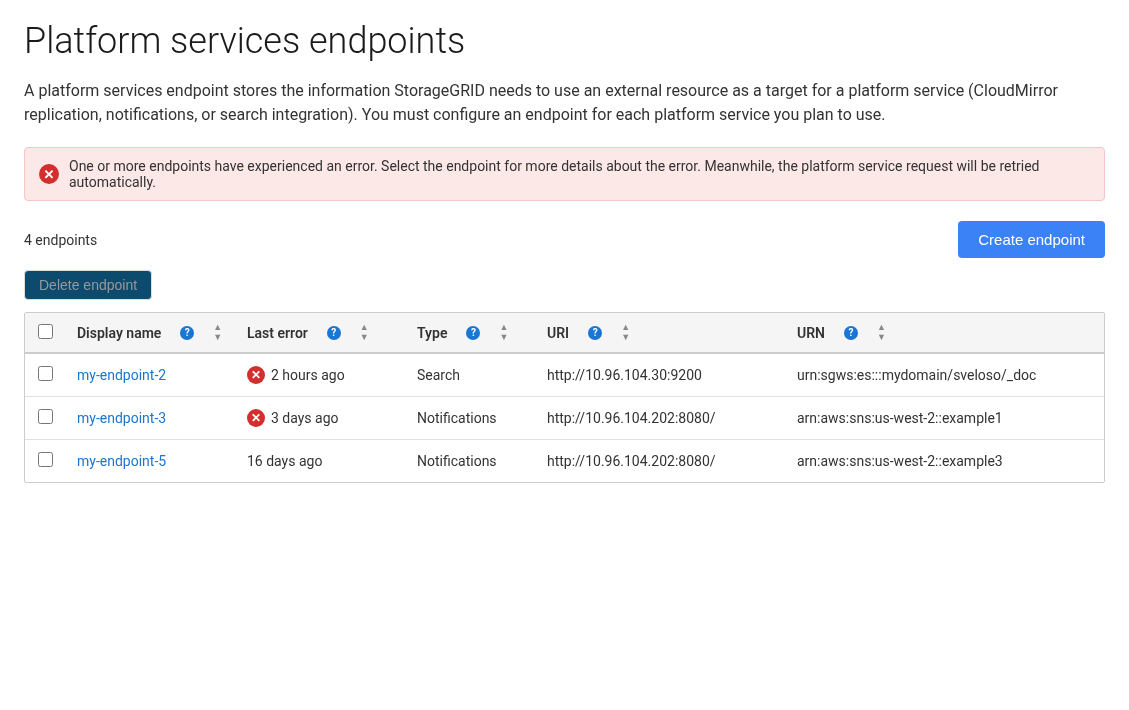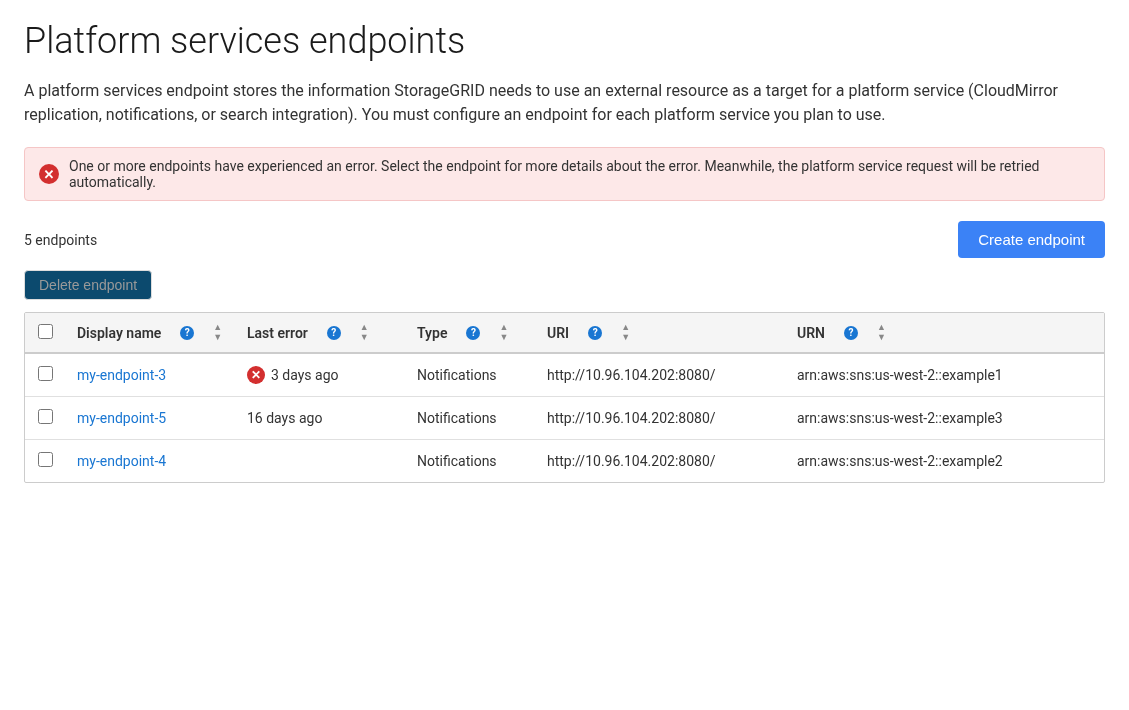--- a/index.html
+++ b/index.html
@@ -184,21 +184,21 @@
 <h1 class="page-title">Platform services endpoints</h1>
 
 <p class="page-description">A platform services endpoint stores the information StorageGRID needs to use an external resource as a target for a platform service (CloudMirror replication, notifications, or search integration). You must configure an endpoint for each platform service you plan to use.</p>
 
 <div class="alert-error">
   <div class="error-icon">✕</div>
   <span class="error-text">One or more endpoints have experienced an error. Select the endpoint for more details about the error. Meanwhile, the platform service request will be retried automatically.</span>
 </div>
 
 <div class="toolbar">
-  <span class="endpoints-count">5 endpoints</span>
+  <span class="endpoints-count">4 endpoints</span>
   <button class="create-btn">Create endpoint</button>
 </div>
 
 <div>
   <button class="delete-btn">Delete endpoint</button>
 </div>
 
 <div class="table-container">
   <table>
     <thead>
@@ -252,20 +252,33 @@
             <span class="help-icon">?</span>
             <span class="sort-icons">
               <span>▲</span>
               <span>▼</span>
             </span>
           </div>
         </th>
       </tr>
     </thead>
     <tbody id="table-body">
+    <tr>
+          <td class="checkbox-cell"><input type="checkbox" style=""></td>
+          <td><span class="endpoint-name">my-endpoint-2</span></td>
+          <td>
+            <div class="last-error-cell">
+              <span class="error-dot">✕</span>
+              <span>2 hours ago</span>
+            </div>
+          </td>
+          <td>Search</td>
+          <td>http://10.96.104.30:9200</td>
+          <td>urn:sgws:es:::mydomain/sveloso/_doc</td>
+        </tr>
         <tr>
           <td class="checkbox-cell"><input type="checkbox" style=""></td>
           <td><span class="endpoint-name">my-endpoint-3</span></td>
           <td>
             <div class="last-error-cell">
               <span class="error-dot">✕</span>
               <span>3 days ago</span>
             </div>
           </td>
           <td>Notifications</td>
@@ -277,23 +290,15 @@
           <td><span class="endpoint-name">my-endpoint-5</span></td>
           <td>
             <div class="last-error-cell">
               <span>16 days ago</span>
             </div>
           </td>
           <td>Notifications</td>
           <td>http://10.96.104.202:8080/</td>
           <td>arn:aws:sns:us-west-2::example3</td>
         </tr>
-        <tr>
-          <td class="checkbox-cell"><input type="checkbox" style=""></td>
-          <td><span class="endpoint-name">my-endpoint-4</span></td>
-          <td></td>
-          <td>Notifications</td>
-          <td>http://10.96.104.202:8080/</td>
-          <td>arn:aws:sns:us-west-2::example2</td>
-        </tr>
       </tbody>
   </table>
 </div>
 
 </body></html>

